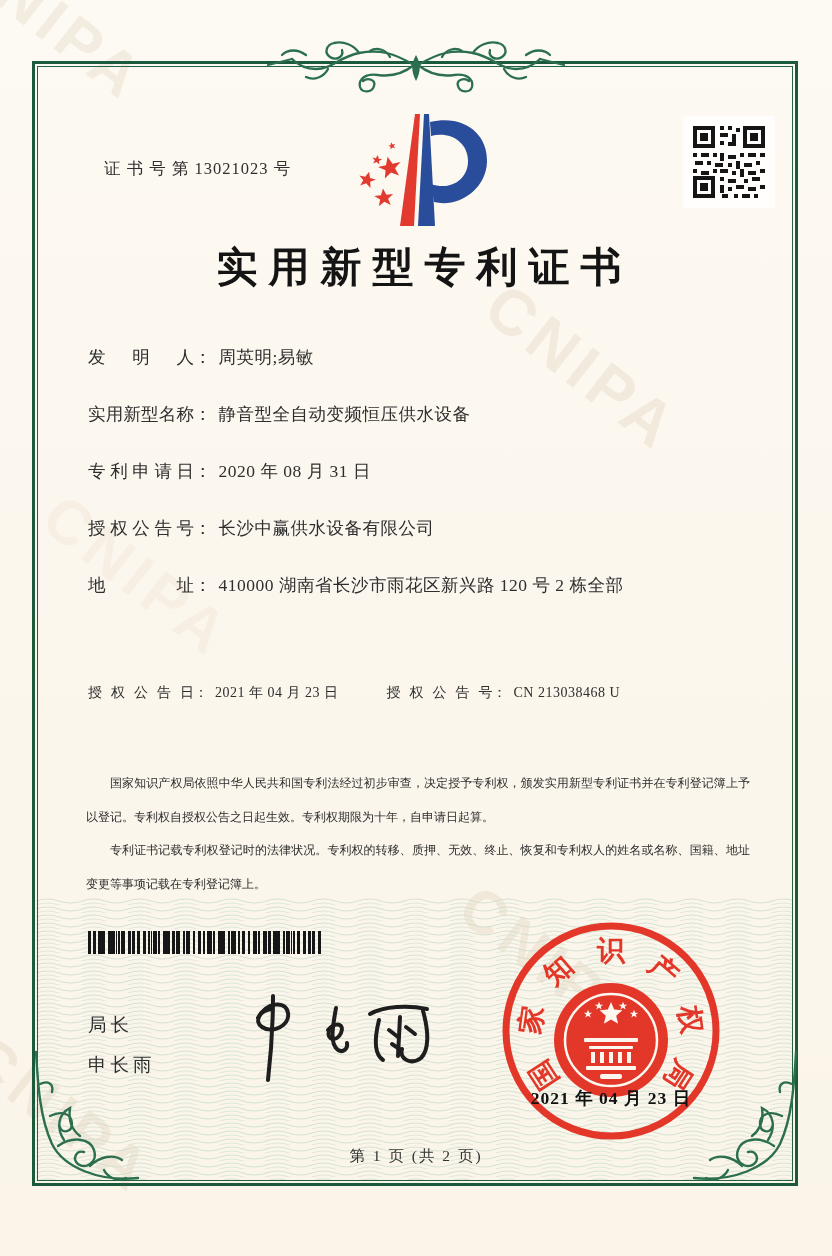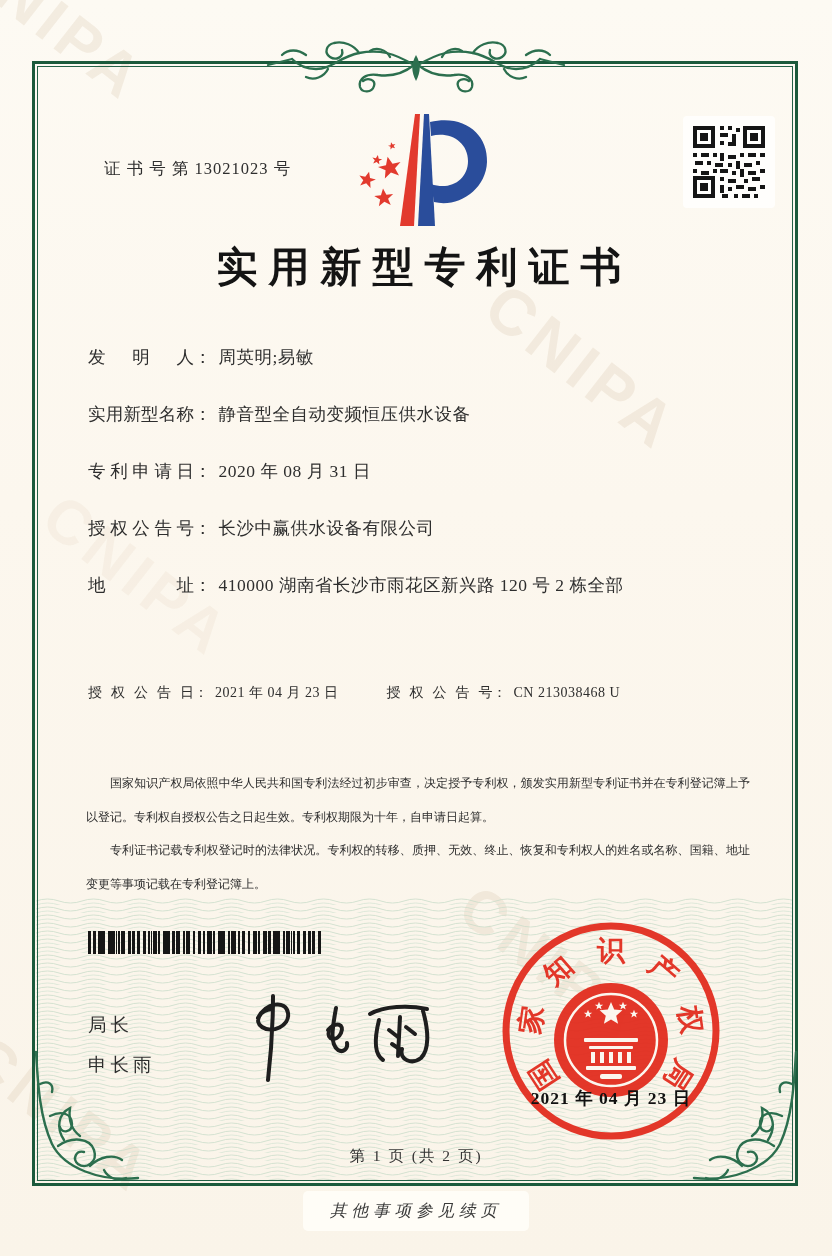--- a/index.html
+++ b/index.html
@@ -238,15 +238,14 @@
         <rect x="90" y="148" width="50" height="4" rx="1"></rect>
         <rect x="104" y="156" width="22" height="5" rx="2"></rect>
       </g>
     </g>
   </svg>
 
   <div class="seal-date">2021 年 04 月 23 日</div>
 
   <div class="pageinfo">第 1 页 (共 2 页)</div>
 
-  <div class="footnote">其他事项参见续页</div>
 
 </div>
 
 </body></html>

